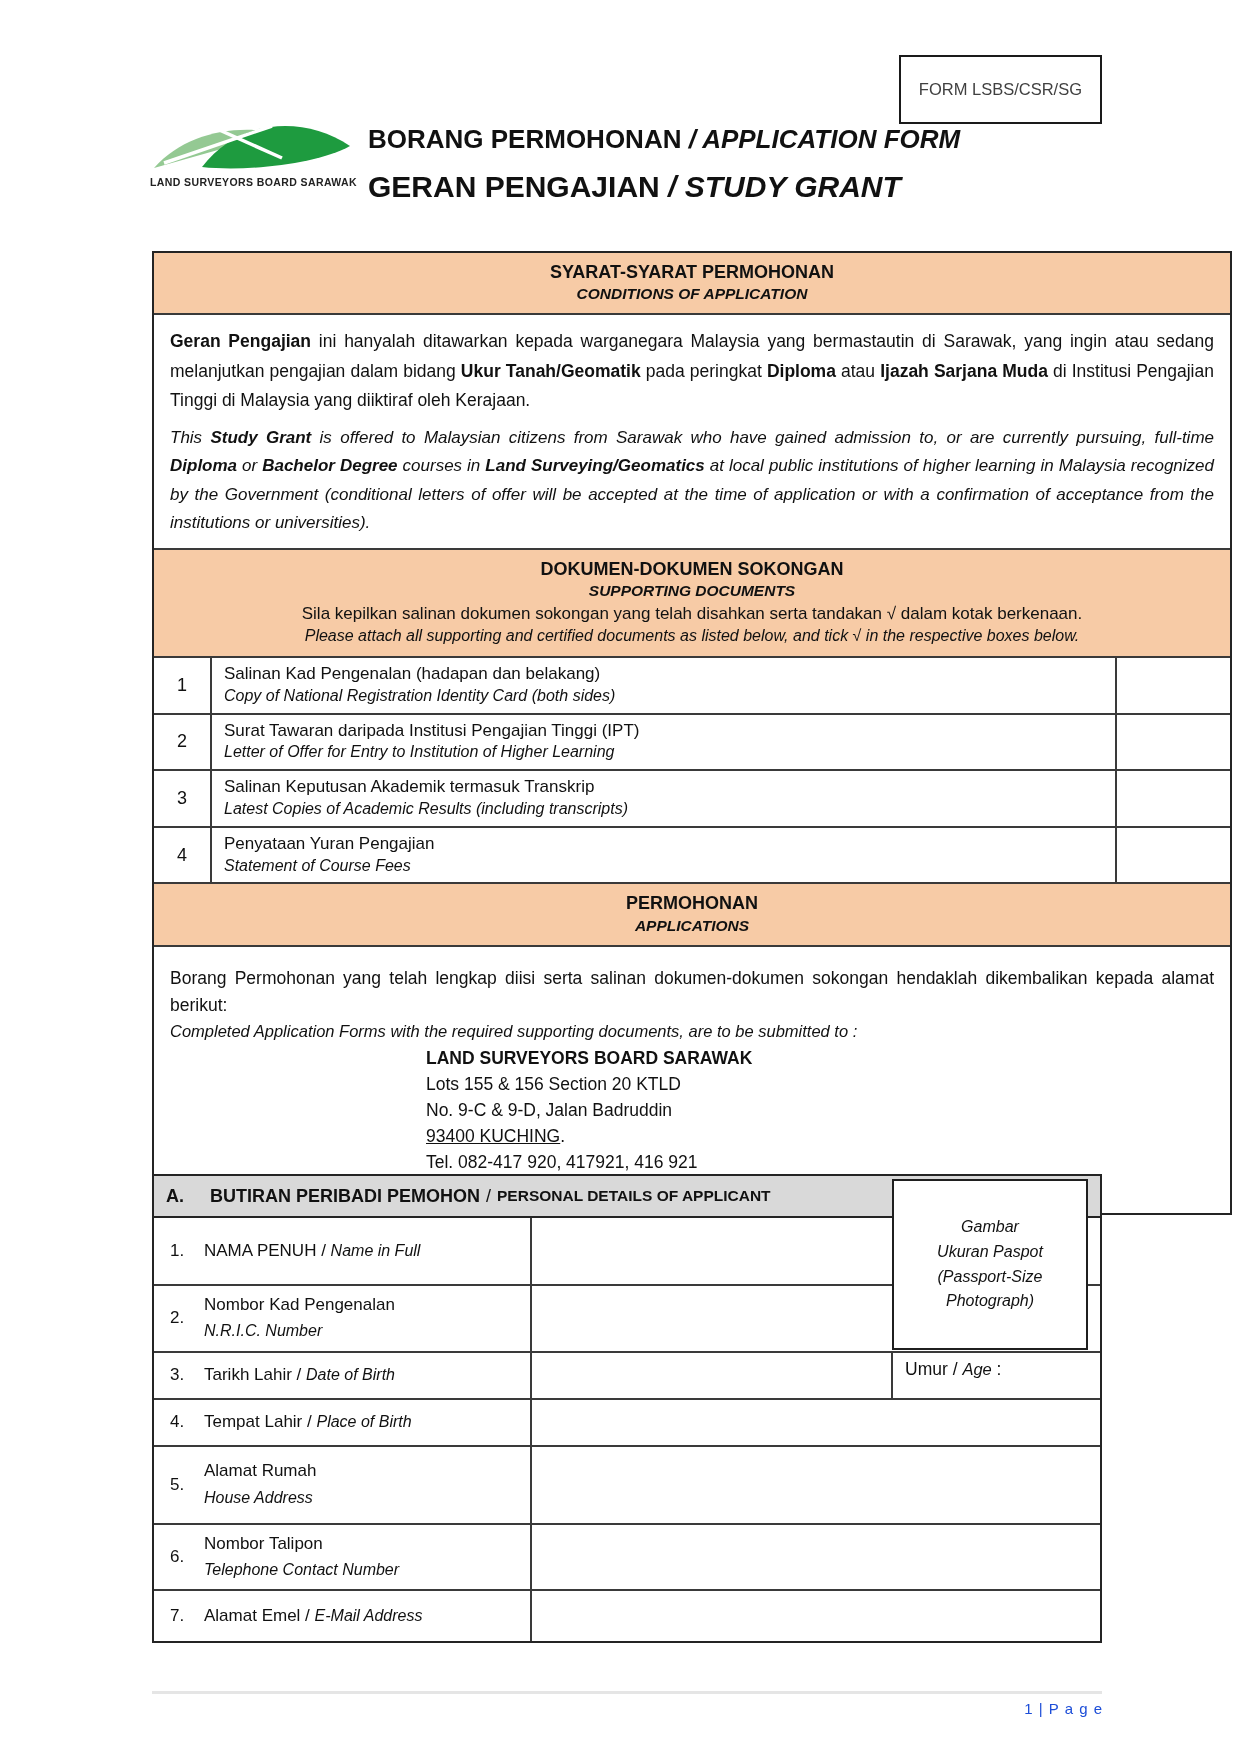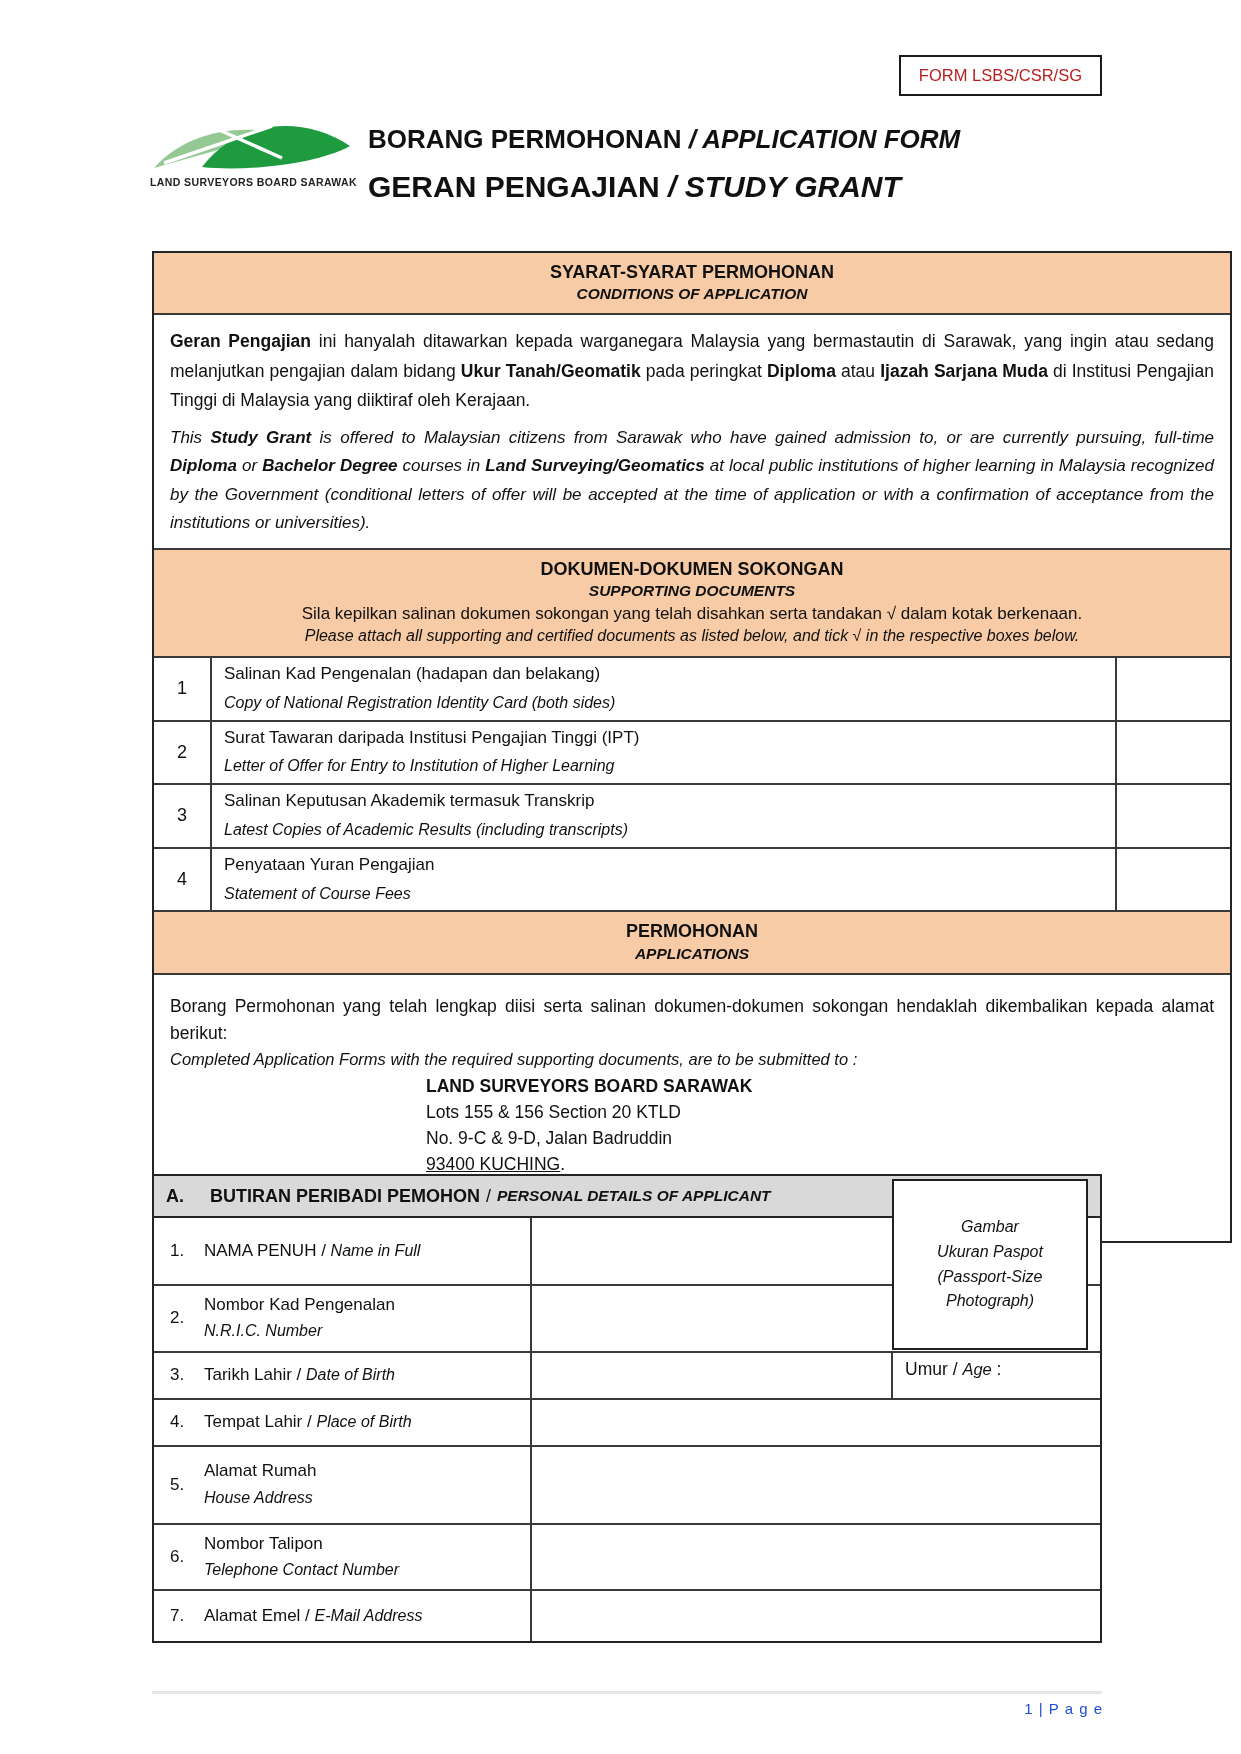--- a/index.html
+++ b/index.html
@@ -8,22 +8,22 @@
   body {
     width:1241px; height:1754px; position:relative;
     font-family:"Liberation Sans", sans-serif; color:#111;
     overflow:hidden;
   }
   .page { position:absolute; inset:0; }
 
   
   .form-code-box {
     position:absolute; top:55px; right:139px;
-    border:2px solid #1a1a1a; padding:9px 18px;
-    font-size:16.5px; color:#b91c1c; background:#fff;
+    border:2px solid #1a1a1a; padding:23px 18px;
+    font-size:16.5px; color:#404040; background:#fff;
   }
   .logo { position:absolute; left:150px; top:110px; width:210px; }
   .logo svg { display:block; }
   .logo-caption { font-size:10.5px; font-weight:bold; letter-spacing:0.4px; color:#222; white-space:nowrap; margin-top:2px; }
   .lg-light { fill:#94C993; }
   .lg-dark  { fill:#1E9B3F; }
   .titles { position:absolute; left:368px; top:124px; }
   .t1 { font-size:26px; line-height:1.2; }
   .t2 { font-size:30px; line-height:1.2; margin-top:14px; }
 
@@ -35,38 +35,38 @@
   .hdr .l2 { font-weight:bold; font-style:italic; font-size:15.5px; line-height:1.3; }
   .hdr .l3 { font-size:17px; line-height:1.35; margin-top:2px; }
   .hdr .l4 { font-size:16px; font-style:italic; line-height:1.3; }
 
   .cond-body { padding:12px 16px 10px; border-bottom:2px solid var(--line); }
   .cond-body .ms { font-size:17.5px; line-height:1.68; text-align:justify; margin-bottom:8px; }
   .cond-body .en { font-size:17px; line-height:1.68; text-align:justify; }
 
   .docrow { display:flex; align-items:stretch; border-bottom:2px solid var(--line); }
   .docrow .num { flex:0 0 58px; display:flex; align-items:center; justify-content:center; font-size:18px; border-right:2px solid var(--line); }
-  .docrow .desc { flex:1; min-height:53px; padding:4px 12px 6px; border-right:2px solid var(--line); display:flex; flex-direction:column; justify-content:center;gap:7px; }
+  .docrow .desc { flex:1; min-height:53px; padding:4px 12px 6px; border-right:2px solid var(--line); display:flex; flex-direction:column; justify-content:center; }
   .docrow .desc .ms { font-size:17px; line-height:1.4; }
   .docrow .desc .en { font-size:16px; font-style:italic; line-height:1.3; }
   .docrow .tickcell { flex:0 0 113px; background:#fff; }
 
   .apps-body { padding:18px 16px 12px; }
   .apps-body .ms { font-size:17.5px; line-height:1.55; text-align:justify; }
   .apps-body .en { font-size:16.5px; font-style:italic; margin-top:3px; }
   .address { margin-left:256px; margin-top:5px; font-size:17.5px; line-height:1.48; }
   .address .name { font-weight:bold; }
 
   
   .sectionA { position:absolute; left:152px; top:1174px; width:950px; }
   .a-header { background:#D9D9D9; border:2px solid var(--outer); display:flex; align-items:center; min-height:44px; padding:8px 12px; }
   .a-letter { font-weight:bold; font-size:18px; flex:0 0 44px; }
   .a-title { font-weight:bold; font-size:18px; }
   .a-sep { font-size:18px; padding:0 6px; }
-  .a-title-en { font-weight:bold; font-style:italic; font-size:15.5px; }
+  .a-title-en { font-weight:bold; font-size:15.5px; }
   .a-rows { border:2px solid var(--outer); border-top:none; background:#fff; }
   .prow { display:flex; border-bottom:2px solid var(--line); }
   .prow:last-child { border-bottom:none; }
   .plabel { flex:0 0 378px; border-right:2px solid var(--line); display:flex; align-items:center; padding:6px 8px 6px 0; }
   .pnum { flex:0 0 50px; padding-left:16px; font-size:17px; }
   .ptext { flex:1; font-size:17px; line-height:1.55; white-space:pre-line; }
   .pvalue { flex:1; }
   .umur { flex:0 0 209px; border-left:2px solid var(--line); display:flex; align-items:flex-start; padding:6px 12px; font-size:17.5px; }
   .h68{min-height:68px} .h56{min-height:56px} .h47{min-height:47px} .h78{min-height:78px} .h54{min-height:54px} .h50{min-height:50px}
   .photo-box {

